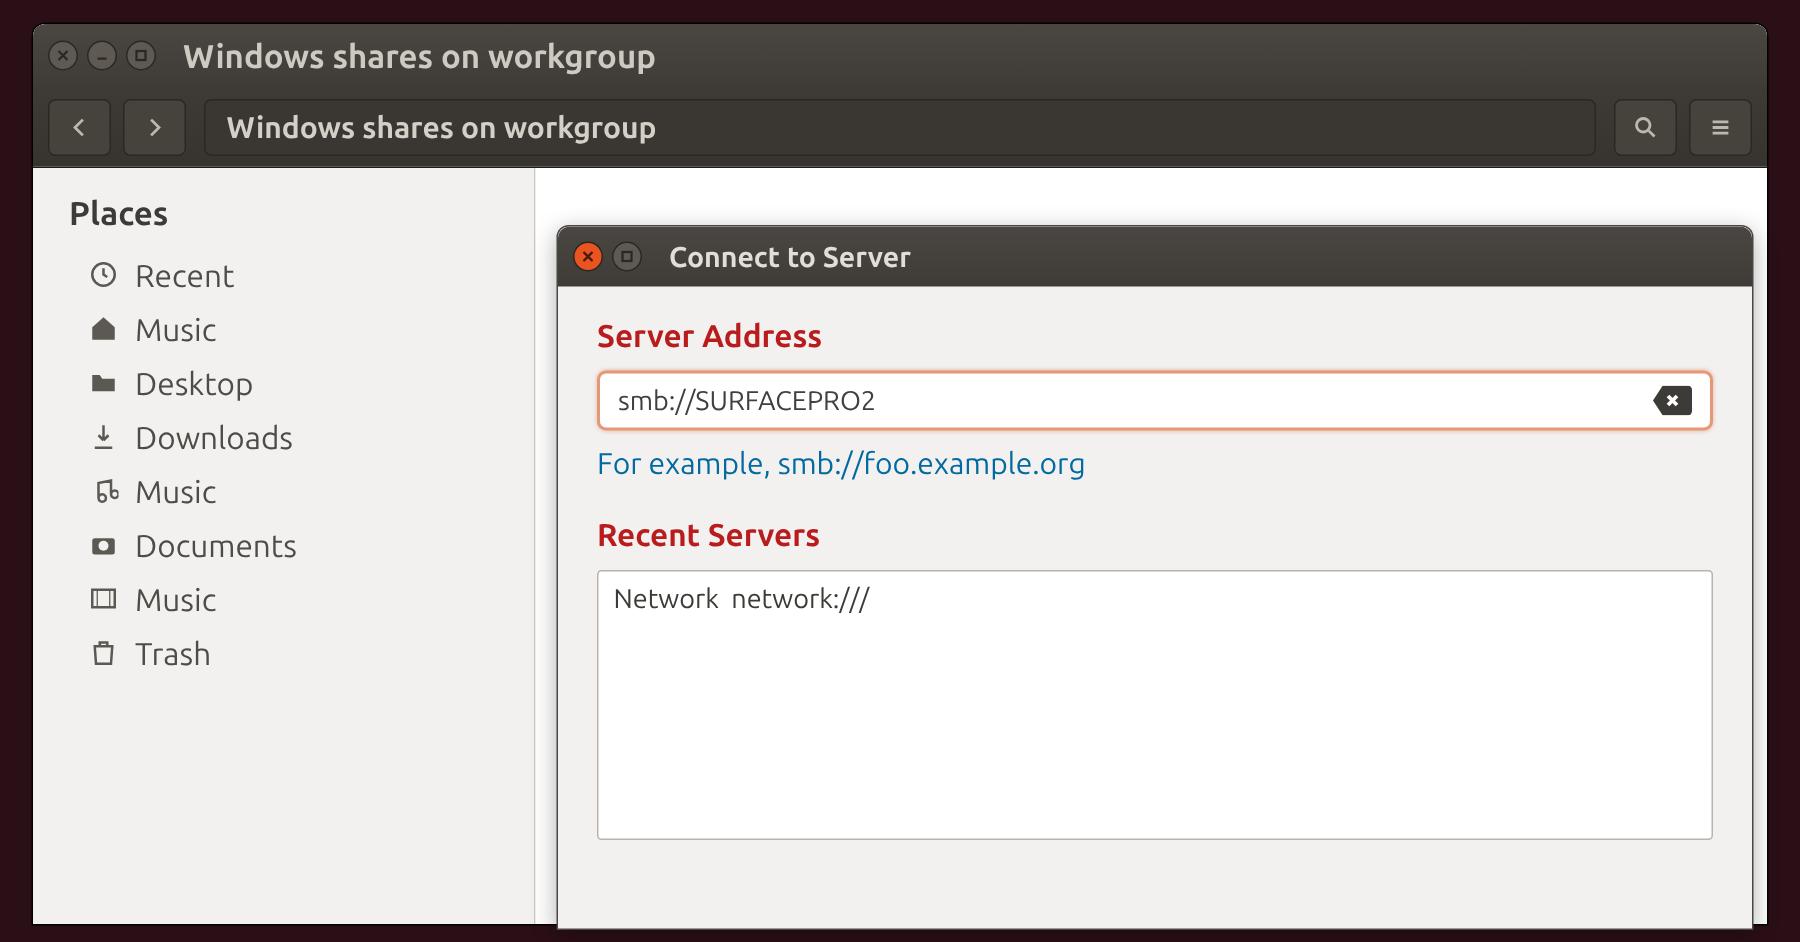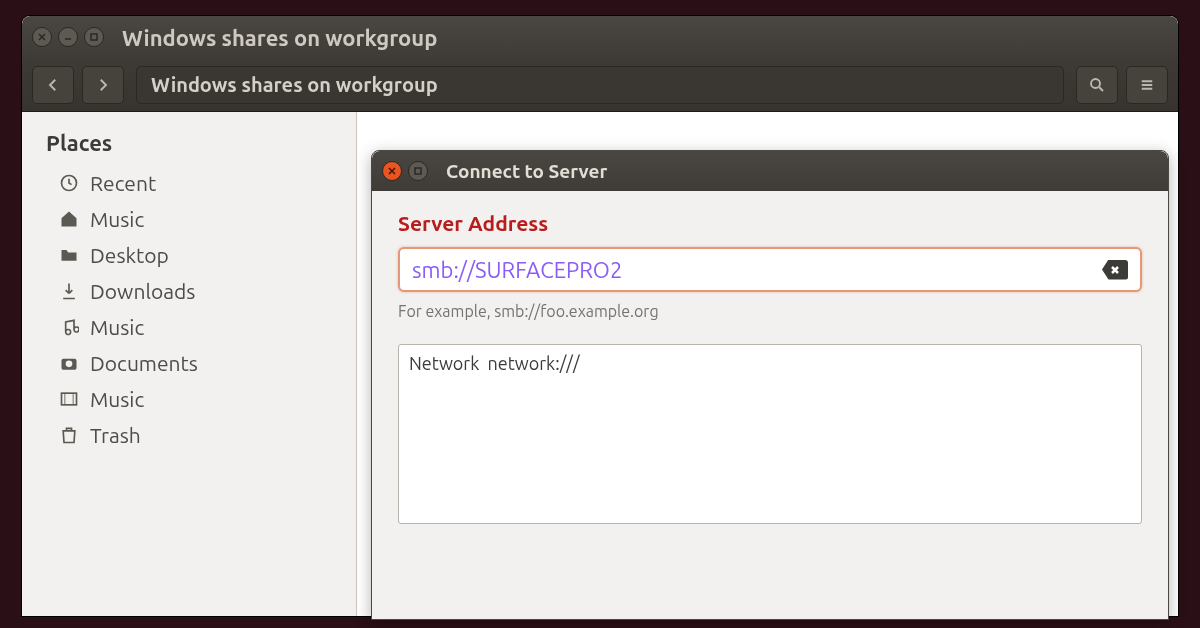--- a/index.html
+++ b/index.html
@@ -128,36 +128,36 @@
     background: #ffffff;
     border: 2px solid #e59878;
     border-radius: 6px;
     padding: 8px 12px;
     box-shadow: 0 0 3px rgba(229,152,120,0.7);
   }
   .input-wrap input {
     flex: 1;
     border: none;
     outline: none;
-    font-size: 22px;
-    color: #8b5cf6;
+    font-size: 18px;
+    color: #404040;
     background: transparent;
   }
   .clear-btn {
     width: 26px; height: 20px;
     background: #3c3b37;
     border-radius: 3px 3px 3px 3px;
     clip-path: polygon(25% 0, 100% 0, 100% 100%, 25% 100%, 0 50%);
     display: flex; align-items: center; justify-content: center;
   }
   .clear-btn svg { width: 10px; height: 10px; stroke: #fff; stroke-width: 2.5; }
 
   .hint {
-    color: #737373;
-    font-size: 16px;
+    color: #0369a1;
+    font-size: 20px;
     margin-top: 10px;
     margin-bottom: 24px;
   }
 
   .recent-list {
     background: #ffffff;
     border: 1px solid #b8b4ab;
     border-radius: 3px;
     height: 180px;
     padding: 6px 10px;
@@ -315,17 +315,18 @@
     <div class="input-wrap">
       <input type="text" value="smb://SURFACEPRO2" style="">
       <div class="clear-btn">
         <svg viewBox="0 0 10 10">
             <path d="M2 2 L8 8 M8 2 L2 8"></path>
           </svg>
       </div>
     </div>
     <div class="hint">For example, smb://foo.example.org</div>
 
+    <div class="section-label">Recent Servers</div>
     <div class="recent-list">
       <div class="recent-item">Network  network:///</div>
     </div>
   </div>
 </div>
 
 </body></html>

